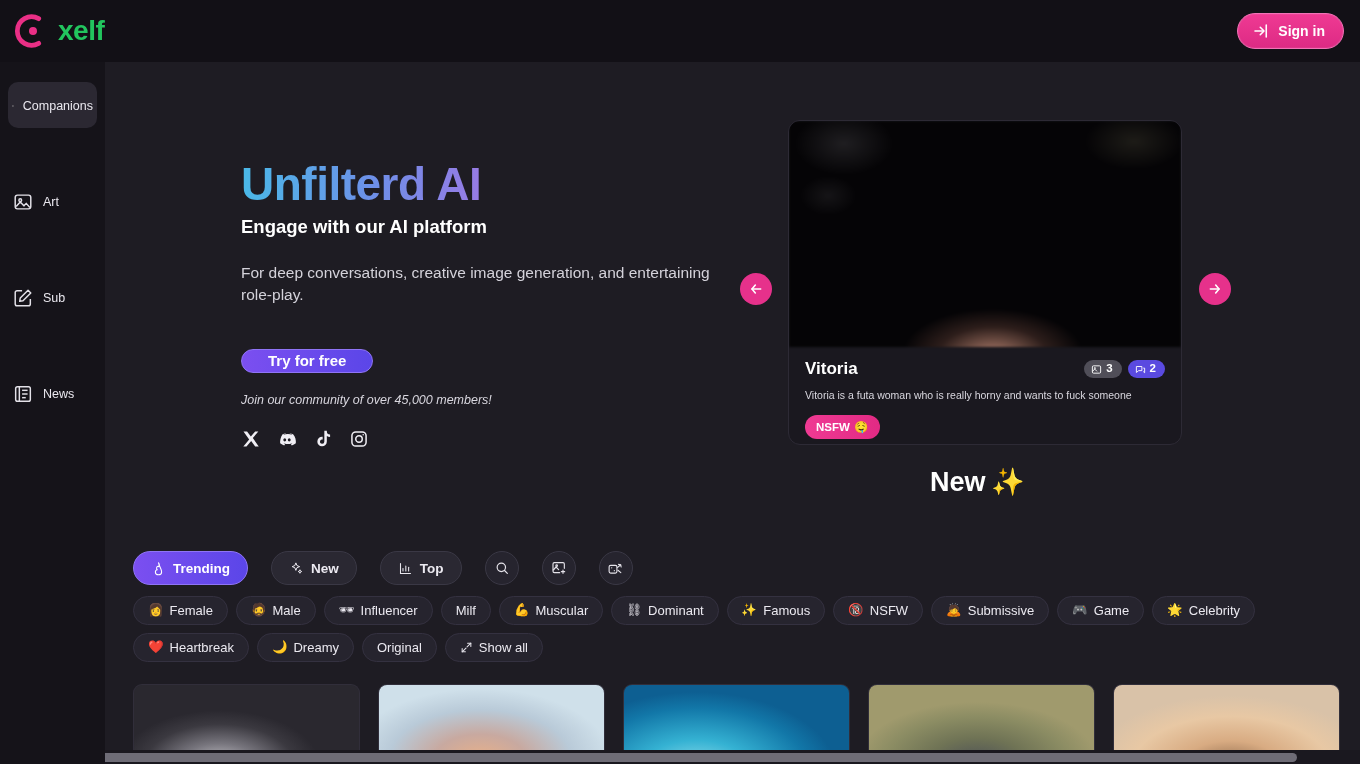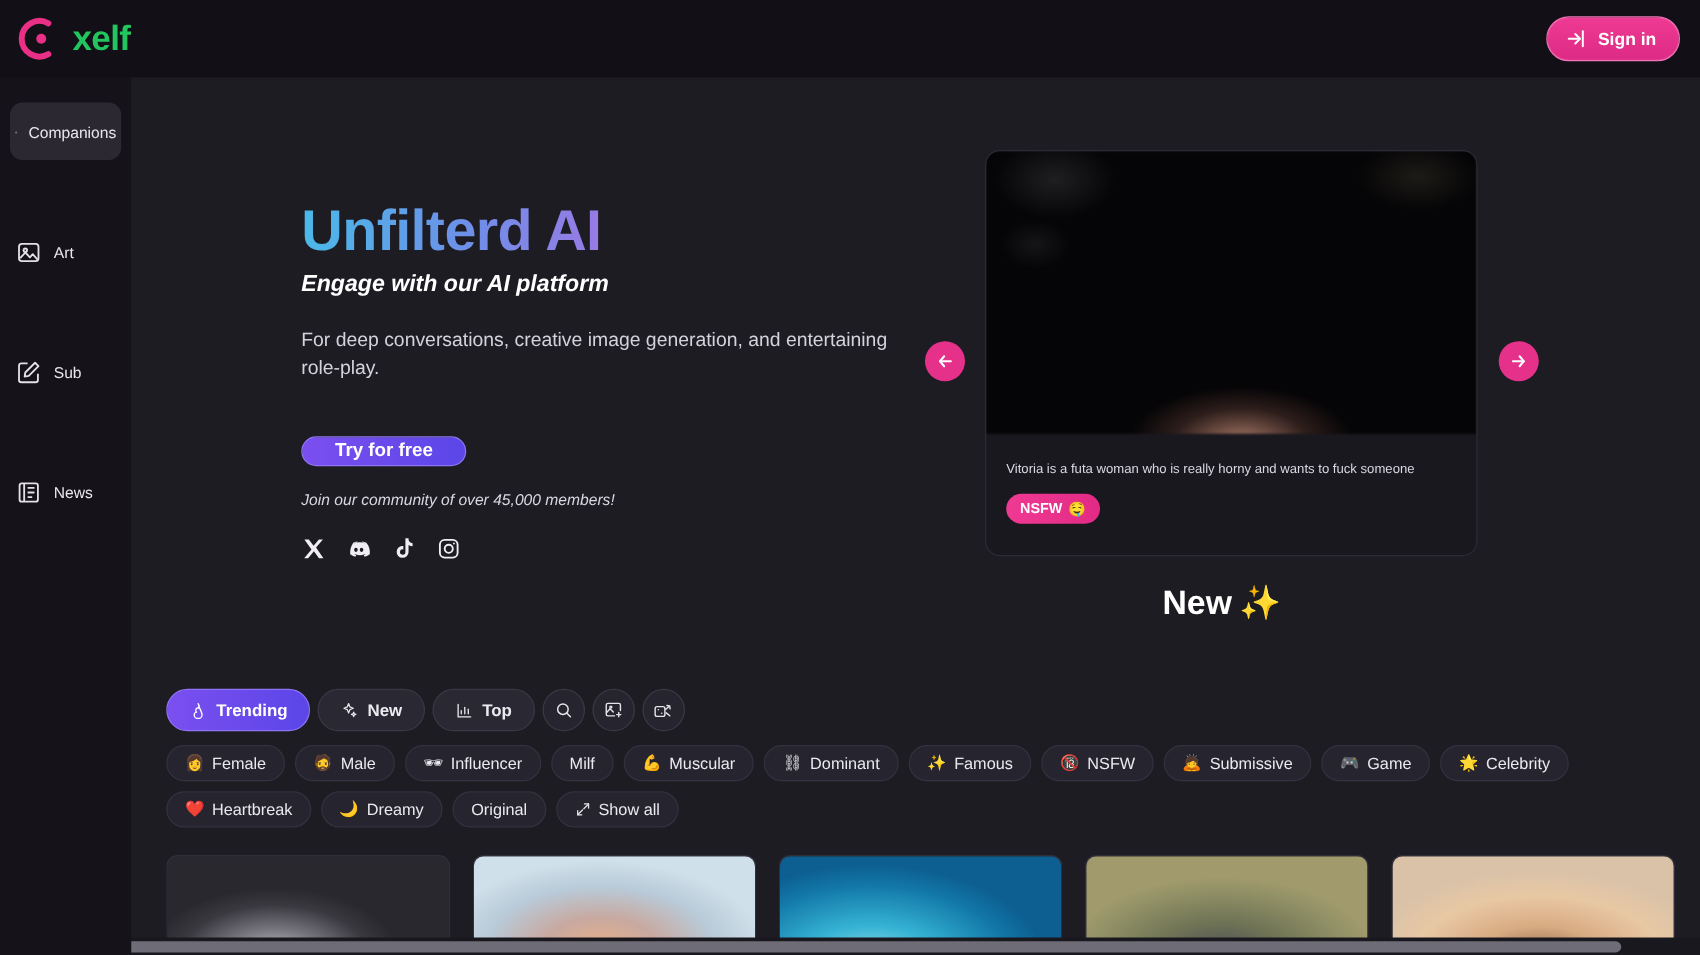--- a/index.html
+++ b/index.html
@@ -93,21 +93,20 @@
     -webkit-background-clip: text;
     background-clip: text;
     -webkit-text-fill-color: transparent;
     color: transparent;
   }
   #hero-sub {
     margin-top: 7px;
     font-size: 18.5px;
     font-weight: 700;
     color: #ffffff;
-    font-style: italic;
   }
   #hero-desc {
     margin-top: 24px;
     font-size: 15.5px;
     line-height: 1.45;
     color: #d4d2da;
     max-width: 475px;
   }
   #try-btn {
     margin-top: 42px;
@@ -227,21 +226,21 @@
     align-items: center;
     gap: 6px;
   }
 
   
   #filter-tabs {
     position: absolute;
     top: 551px; left: 133px;
     display: flex;
     align-items: center;
-    gap: 6px;
+    gap: 23px;
   }
   .tab {
     display: inline-flex;
     align-items: center;
     gap: 7px;
     height: 34px;
     padding: 0 17px;
     border-radius: 999px;
     background: #2a2832;
     border: 1px solid #3a3845;
@@ -430,20 +429,40 @@
 <div class="nav-arrow" id="arrow-next">
   <svg width="16" height="16" viewBox="0 0 24 24" fill="none" stroke="#ffffff" stroke-width="2.4" stroke-linecap="round" stroke-linejoin="round">
     <path d="M5 12h13"></path>
       <path d="M13 6l5 6-5 6"></path>
   </svg>
 </div>
 
 <div id="carousel-card">
   <div id="card-image"></div>
   <div id="card-body">
+    <div id="card-top-row">
+      <div id="card-name">Vitoria</div>
+      <div class="badges">
+        <span class="badge badge-img">
+          <svg width="11" height="11" viewBox="0 0 24 24" fill="none" stroke="#ffffff" stroke-width="2" stroke-linejoin="round">
+            <rect x="3" y="4" width="18" height="16" rx="2.5"></rect>
+            <path d="M3.5 16l4.5-5 5 5"></path>
+              <circle cx="8.5" cy="9" r="1.3"></circle>
+          </svg>
+          <span>3</span>
+        </span>
+        <span class="badge badge-chat">
+          <svg width="11" height="11" viewBox="0 0 24 24" fill="none" stroke="#ffffff" stroke-width="2" stroke-linejoin="round">
+            <path d="M3 5.5h12v9H8l-5 4v-13z"></path>
+              <path d="M18 9h3v10l-3-2.5"></path>
+          </svg>
+          <span>2</span>
+        </span>
+      </div>
+    </div>
     <div id="card-desc">Vitoria is a futa woman who is really horny and wants to fuck someone</div>
     <div id="nsfw-tag">
       <span>NSFW</span>
       <span class="emo">🤤</span>
     </div>
   </div>
 </div>
 
 <div id="new-heading">
   <span>New</span>

